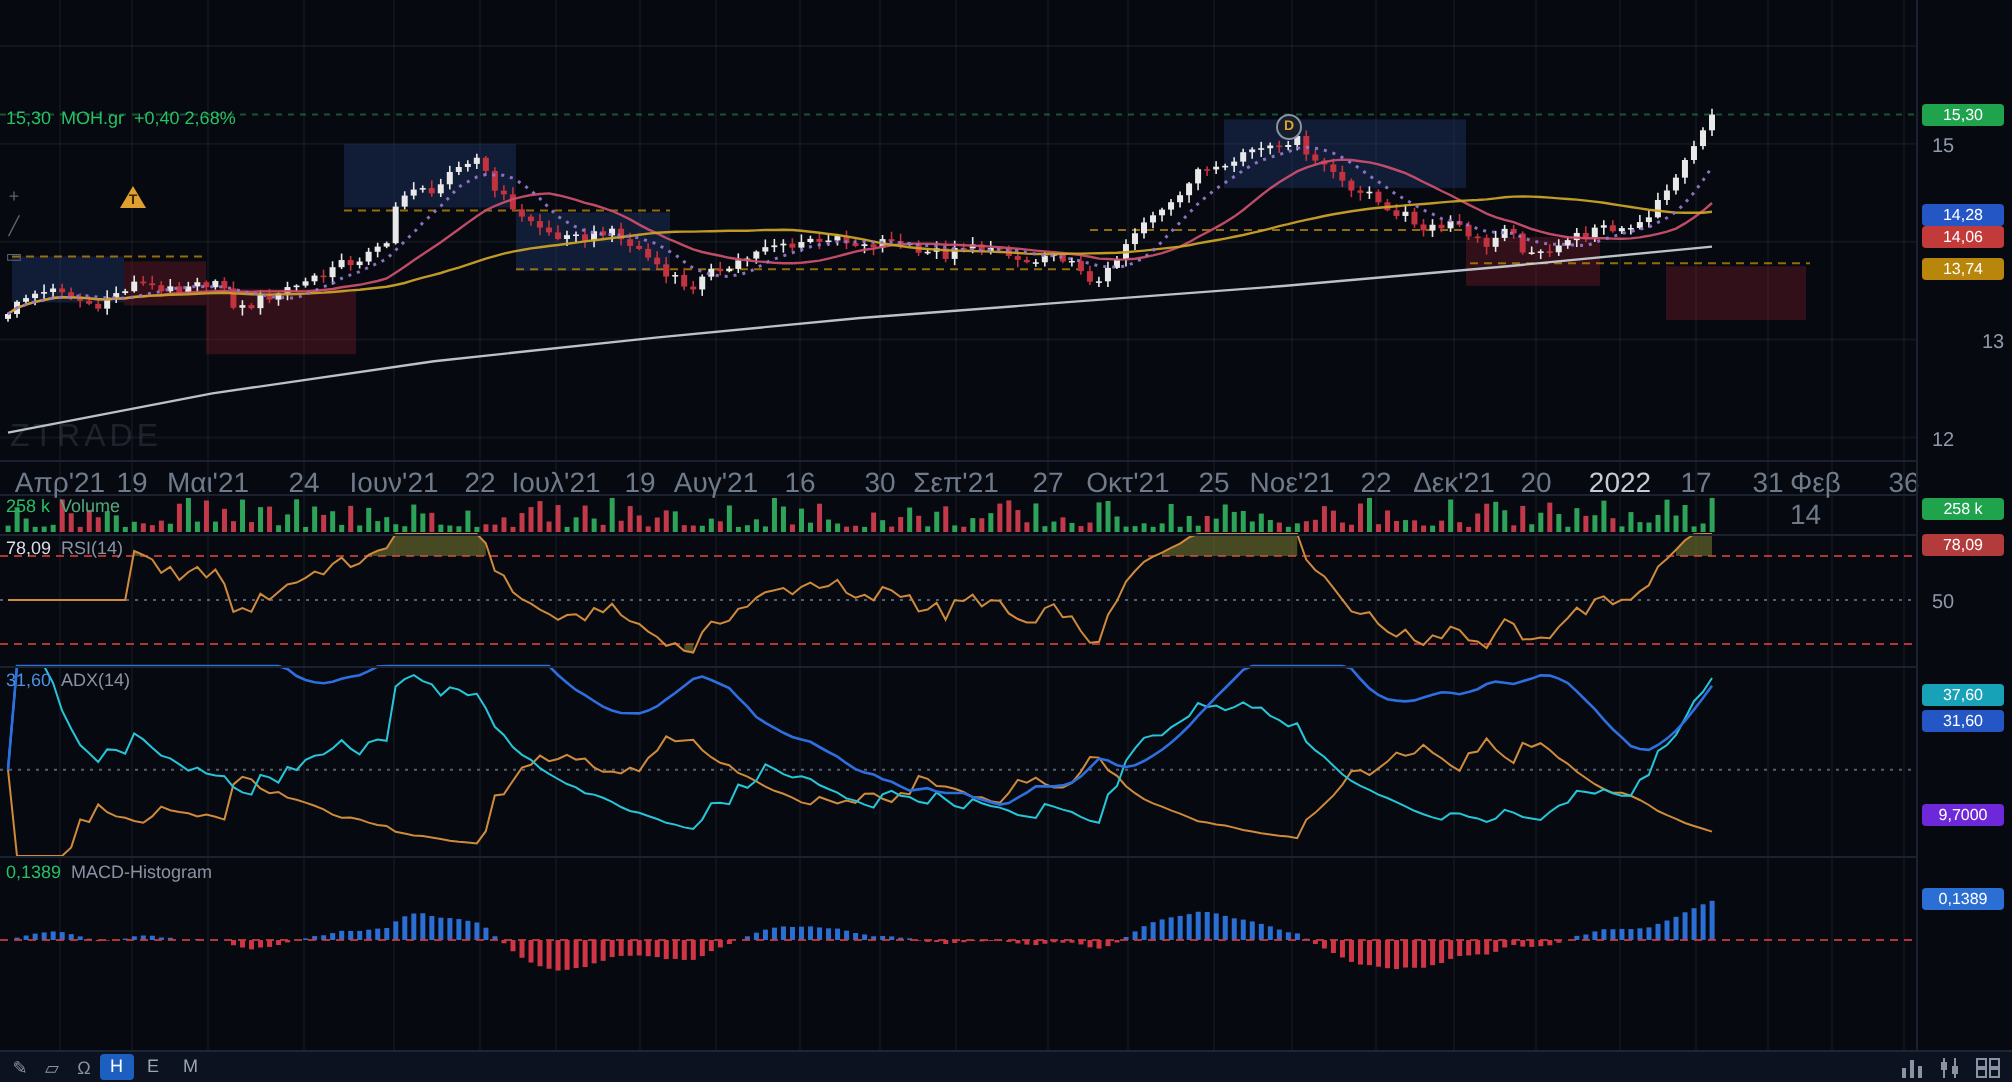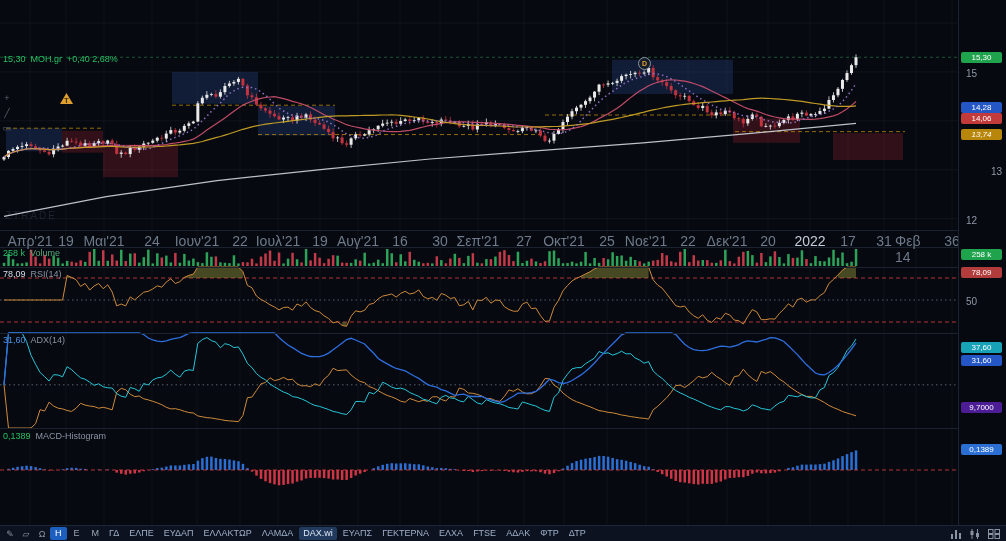--- a/index.html
+++ b/index.html
@@ -10,21 +10,21 @@
   .lg-price{top:54px;}
   .lg-volume{top:248px;}
   .lg-rsi{top:269px;}
   .lg-adx{top:335px;}
   .lg-macd{top:431px;}
   .lv-g{color:#27c065;}
   .lv-gd{color:#56a77c;}
   .lv-w{color:#d8dde6;}
   .lv-gray{color:#8a93a3;}
   .lv-b{color:#4d8fe0;}
-  .watermark{position:absolute;left:5px;top:210px;font-size:10px;letter-spacing:2px;
+  .watermark{position:absolute;left:5px;top:210px;font-size:16px;letter-spacing:2px;
              color:rgba(150,170,200,0.16);z-index:2;}
   #left-tools{position:absolute;left:1px;top:92px;display:flex;flex-direction:column;gap:3px;z-index:6;}
   #left-tools span{width:12px;height:12px;line-height:12px;text-align:center;font-size:9px;color:#5a6470;}
   #time-axis{position:absolute;left:0;top:230px;width:958px;height:17px;z-index:4;}
   #time-axis span{position:absolute;top:3px;transform:translateX(-50%);font-size:14px;color:#6f7a8a;}
   #time-axis span.bright{color:#c5ccd6;}
   #price-axis{position:absolute;left:958px;top:0;width:48px;height:525px;border-left:1px solid #1b2330;z-index:4;}
   .axis-tick{position:absolute;left:7px;font-size:10px;color:#8f99a8;}
   .axis-badge{position:absolute;left:2px;width:41px;height:11px;line-height:11px;font-size:8px;
               text-align:center;color:#fff;border-radius:2px;}
@@ -929,55 +929,40 @@
       <span style="left: 916px;">Φεβ 14</span>
       <span style="left: 952px;">36</span>
     </div>
   <div id="price-axis">
       <span class="axis-tick" style="top: 68px;">15</span>
       <span class="axis-tick" style="top: 166px; margin-left: 25px;">13</span>
       <span class="axis-tick" style="top: 215px;">12</span>
       <div class="axis-badge" style="background: rgb(31, 163, 77); top: 52px;">15,30</div>
       <div class="axis-badge" style="background: rgb(36, 87, 197); top: 102px;">14,28</div>
       <div class="axis-badge" style="background: rgb(194, 58, 58); top: 113px;">14,06</div>
-      <div class="axis-badge" style="background: rgb(184, 134, 11); top: 129px; font-style: italic;">13,74</div>
+      <div class="axis-badge" style="background: rgb(184, 134, 11); top: 129px;">13,74</div>
       <div class="axis-badge" style="background: rgb(31, 163, 77); top: 249px;">258 k</div>
       <div class="axis-badge" style="background: rgb(178, 59, 59); top: 267px;">78,09</div>
       <span class="axis-tick" style="top: 296px;">50</span>
       <div class="axis-badge" style="background: rgb(23, 162, 184); top: 342px;">37,60</div>
       <div class="axis-badge" style="background: rgb(36, 87, 197); top: 355px;">31,60</div>
-      <div class="axis-badge" style="background: #4c1d95; top: 402px;">9,7000</div>
+      <div class="axis-badge" style="background: #6d28d9; top: 402px;">9,7000</div>
       <div class="axis-badge" style="background: rgb(43, 111, 212); top: 444px;">0,1389</div>
     </div>
 
   <div id="toolbar">
     <div id="tb-tools" class="tb-group">
         <span class="tb-tool">✎</span>
         <span class="tb-tool">▱</span>
         <span class="tb-tool">Ω</span>
       </div>
     <div id="tb-tf" class="tb-group">
         <span class="tf active">Η</span>
         <span class="tf">Ε</span>
         <span class="tf">Μ</span>
-      </div>
-    <div id="tb-tabs" class="tb-group">
-        <span class="tab">ΓΔ</span>
-        <span class="tab">ΕΛΠΕ</span>
-        <span class="tab">ΕΥΔΑΠ</span>
-        <span class="tab">ΕΛΛΑΚΤΩΡ</span>
-        <span class="tab">ΛΑΜΔΑ</span>
-        <span class="tab active">DAX.wi</span>
-        <span class="tab">ΕΥΑΠΣ</span>
-        <span class="tab">ΓΕΚΤΕΡΝΑ</span>
-        <span class="tab">ΕΛΧΑ</span>
-        <span class="tab">FTSE</span>
-        <span class="tab">ΑΔΑΚ</span>
-        <span class="tab">ΦΤΡ</span>
-        <span class="tab">ΔΤΡ</span>
       </div>
     <div id="tb-right" class="tb-group">
         <span class="tb-icon">
           <svg width="12" height="10">
             <rect x="1" y="5" width="2" height="5" fill="#8a93a3"></rect>
             <rect x="5" y="1" width="2" height="9" fill="#8a93a3"></rect>
             <rect x="9" y="4" width="2" height="6" fill="#8a93a3"></rect>
           </svg>
         </span>
         <span class="tb-icon">

